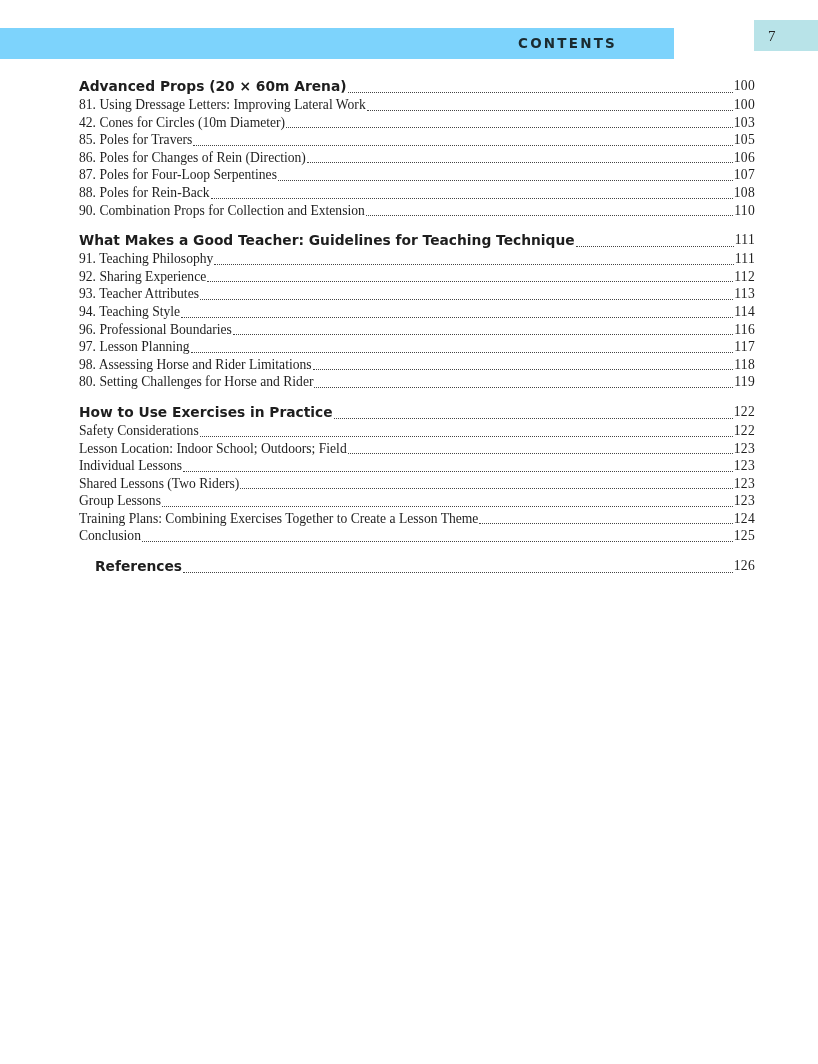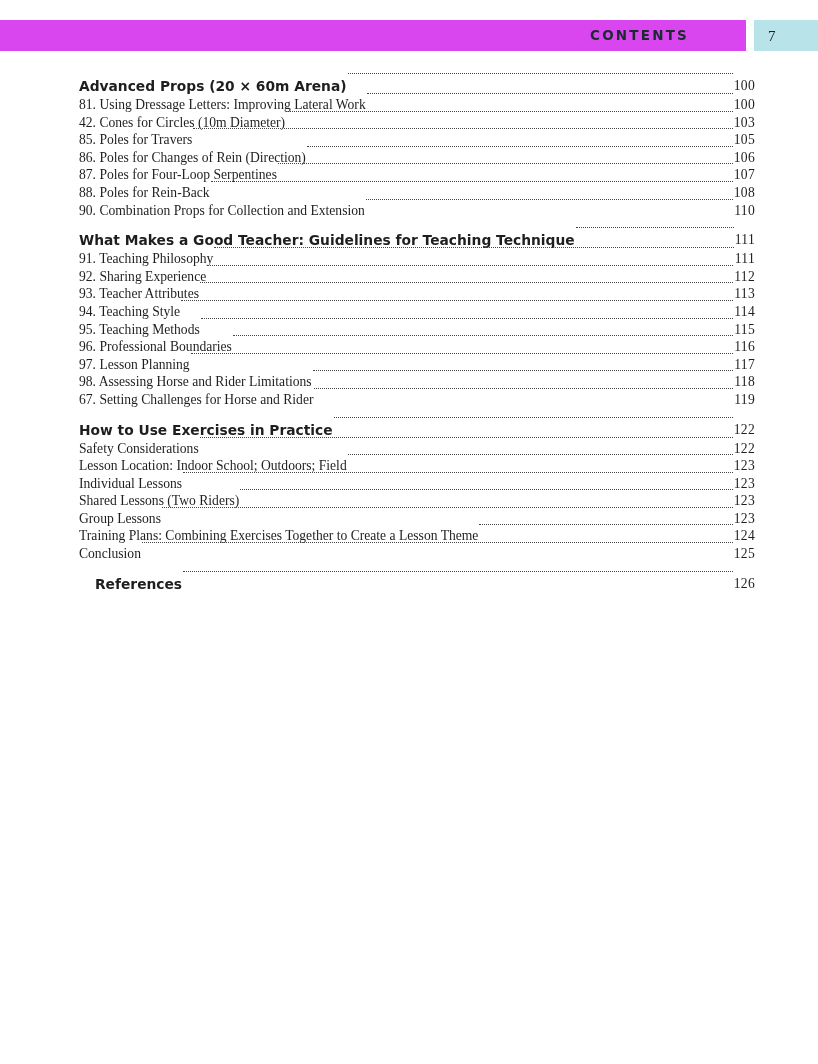--- a/index.html
+++ b/index.html
@@ -1,39 +1,39 @@
 <!DOCTYPE html>
 <html><head>
 <meta charset="utf-8">
 <style>
   html, body { margin: 0; padding: 0; background: #ffffff; }
   body { width: 818px; height: 1064px; position: relative; overflow: hidden; color: #1e1e1e; }
   .header-bar {
-    position: absolute; left: 0; top: 20px; width: 746px; height: 31px;
-    background: #d946ef;
+    position: absolute; left: 0; top: 28px; width: 674px; height: 31px;
+    background: #7dd3fc;
   }
   .header-title {
     position: absolute; right: 57px; top: 7px;
     font-family: "DejaVu Sans", sans-serif; font-weight: bold; font-size: 13.5px;
     letter-spacing: 2.2px; color: #1b2b30;
   }
   .page-box {
     position: absolute; left: 754px; top: 20px; width: 64px; height: 31px;
     background: #b8e3e8;
   }
   .page-num {
     position: absolute; left: 14px; top: 8px;
     font-family: "Liberation Serif", serif; font-size: 15px; color: #222;
   }
   .toc {
     position: absolute; left: 79px; top: 76px; width: 676px;
   }
   .section { margin-bottom: 11px; }
   .row {
-    display: flex; align-items: flex-start; height: 17.6px;
+    display: flex; align-items: flex-end; height: 17.6px;
     font-family: "Liberation Serif", serif; font-size: 13.6px; line-height: 17.6px;
     white-space: nowrap;
   }
   .row .label { flex: 0 0 auto; }
   .row .leader {
     flex: 1 1 auto; overflow: hidden; margin: 0 1px;
     border-bottom: 1.2px dotted #444; height: 0; position: relative; top: -3px;
   }
   .row .page { flex: 0 0 auto; letter-spacing: 0.3px; }
   .row.heading {
@@ -116,41 +116,36 @@
         <span class="label">93. Teacher Attributes</span>
         <span class="leader"></span>
         <span class="page">113</span>
       </div>
       <div class="row entry">
         <span class="label">94. Teaching Style</span>
         <span class="leader"></span>
         <span class="page">114</span>
       </div>
       <div class="row entry">
-        <span class="label">95. Teaching Methods</span>
-        <span class="leader"></span>
-        <span class="page">115</span>
-      </div>
-      <div class="row entry">
         <span class="label">96. Professional Boundaries</span>
         <span class="leader"></span>
         <span class="page">116</span>
       </div>
       <div class="row entry">
         <span class="label">97. Lesson Planning</span>
         <span class="leader"></span>
         <span class="page">117</span>
       </div>
       <div class="row entry">
         <span class="label">98. Assessing Horse and Rider Limitations</span>
         <span class="leader"></span>
         <span class="page">118</span>
       </div>
       <div class="row entry">
-        <span class="label">67. Setting Challenges for Horse and Rider</span>
+        <span class="label">80. Setting Challenges for Horse and Rider</span>
         <span class="leader"></span>
         <span class="page">119</span>
       </div>
     </div>
     <div class="section">
       <div class="row heading">
         <span class="label">How to Use Exercises in Practice</span>
         <span class="leader"></span>
         <span class="page">122</span>
       </div>

